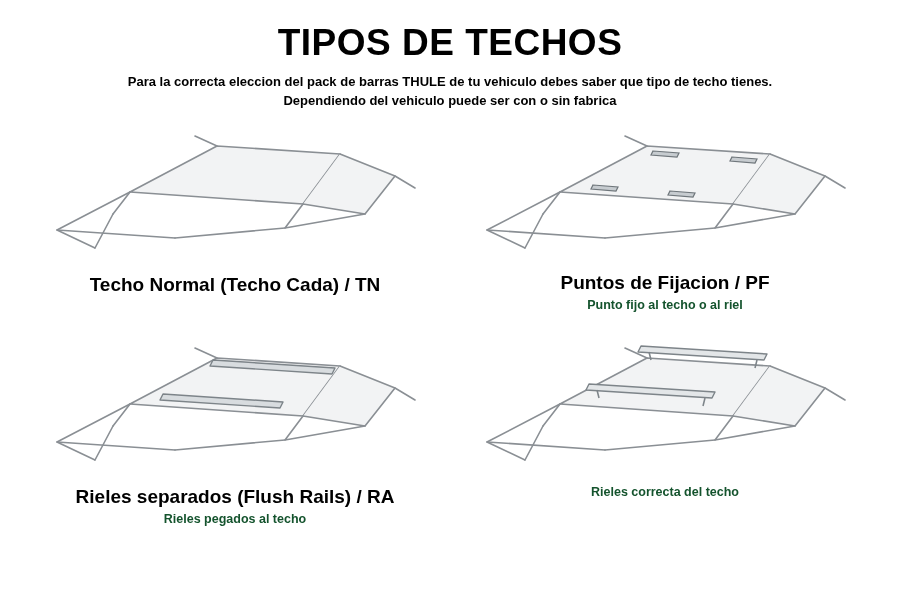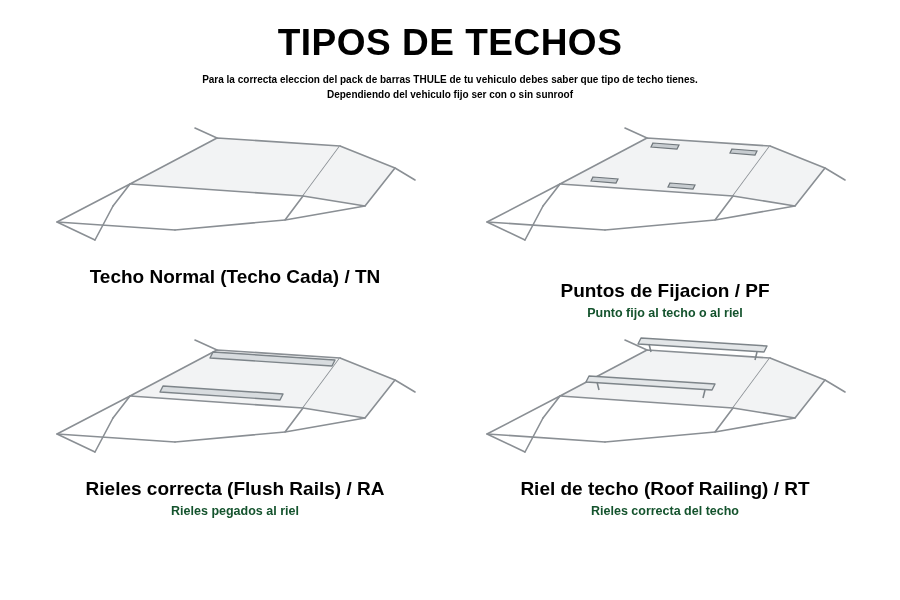--- a/index.html
+++ b/index.html
@@ -26,21 +26,21 @@
     text-align: center;
     font-size: 37px;
     font-weight: bold;
     letter-spacing: 0.5px;
     line-height: 1.12;
     margin: 6px 0 10px 0;
     color: #000000;
   }
   .subtitle-block {
     text-align: center;
-    font-size: 10px;
+    font-size: 13px;
     font-weight: bold;
     line-height: 1.42;
     color: #000000;
     margin-bottom: 6px;
   }
   .subtitle-line { display: block; }
 
   .grid {
     margin-top: 8px;
     display: grid;
@@ -72,33 +72,33 @@
   }
   .cap-sub {
     font-size: 12.5px;
     font-weight: bold;
     color: #14532d;
     text-align: center;
     margin-top: 3px;
     line-height: 1.2;
   }
   .cell-tn .cap-main { margin-top: 6px; }
-  .cell-pf .cap-main { margin-top: 20px; }
+  .cell-pf .cap-main { margin-top: 4px; }
   .cell-ra .art, .cell-rt .art { height: 152px; }
 </style>
 </head>
 <body>
 
 <div class="page">
 
   <div class="title">TIPOS DE TECHOS</div>
 
   <div class="subtitle-block">
     <span class="subtitle-line">Para la correcta eleccion del pack de barras THULE de tu vehiculo debes saber que tipo de techo tienes.</span>
-    <span class="subtitle-line">Dependiendo del vehiculo fijo ser con o sin sunroof</span>
+    <span class="subtitle-line">Dependiendo del vehiculo puede ser con o sin fabrica</span>
   </div>
 
   <div class="grid">
 
     <div class="cell cell-tn">
       <div class="art">
         <svg width="400" height="150" viewBox="0 0 400 150" xmlns="http://www.w3.org/2000/svg">
           <g fill="none" stroke="#8a8f94" stroke-width="1.6" stroke-linejoin="round" stroke-linecap="round">
 
             <path d="M182 28 L305 36 L268 86 L95 74 Z" fill="#f2f3f4"></path>
@@ -167,22 +167,22 @@
             <path d="M78 96 L60 130"></path>
             <path d="M140 120 L250 110"></path>
           </g>
 
           <g fill="#d8dcdf" stroke="#7d8489" stroke-width="1.4" stroke-linejoin="round">
             <path d="M178 30 L300 38 L297 44 L175 36 Z"></path>
             <path d="M128 64 L248 72 L245 78 L125 70 Z"></path>
           </g>
         </svg>
       </div>
-      <div class="cap-main">Rieles correcta (Flush Rails) / RA</div>
-      <div class="cap-sub">Rieles pegados al riel</div>
+      <div class="cap-main">Rieles separados (Flush Rails) / RA</div>
+      <div class="cap-sub">Rieles pegados al techo</div>
     </div>
 
     <div class="cell cell-rt">
       <div class="art">
         <svg width="400" height="152" viewBox="0 0 400 152" xmlns="http://www.w3.org/2000/svg">
           <g fill="none" stroke="#8a8f94" stroke-width="1.6" stroke-linejoin="round" stroke-linecap="round">
             <path d="M182 28 L305 36 L268 86 L95 74 Z" fill="#f2f3f4"></path>
             <path d="M95 74 L22 112 L60 130"></path>
             <path d="M22 112 L140 120"></path>
             <path d="M95 74 L78 96"></path>
@@ -199,18 +199,17 @@
             <path d="M124 54 L250 62 L247 68 L121 60 Z"></path>
           </g>
           <g stroke="#7d8489" stroke-width="1.6" fill="none">
             <path d="M184 22 L186 30"></path>
             <path d="M292 30 L290 38"></path>
             <path d="M132 60 L134 68"></path>
             <path d="M240 68 L238 76"></path>
           </g>
         </svg>
       </div>
-      <div class="cap-main">Riel de techo (Roof Railing) / RT</div>
       <div class="cap-sub">Rieles correcta del techo</div>
     </div>
 
   </div>
 </div>
 
 </body></html>

